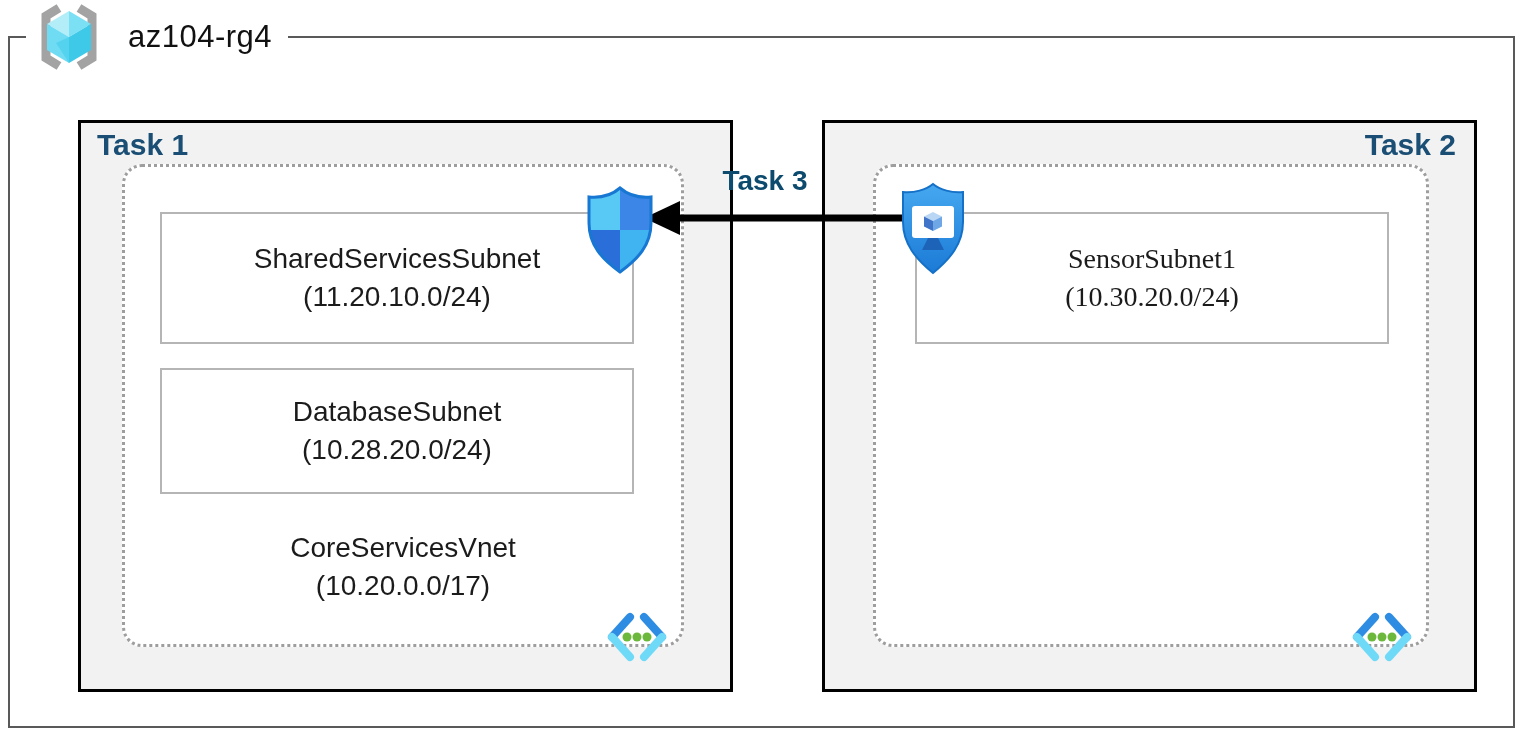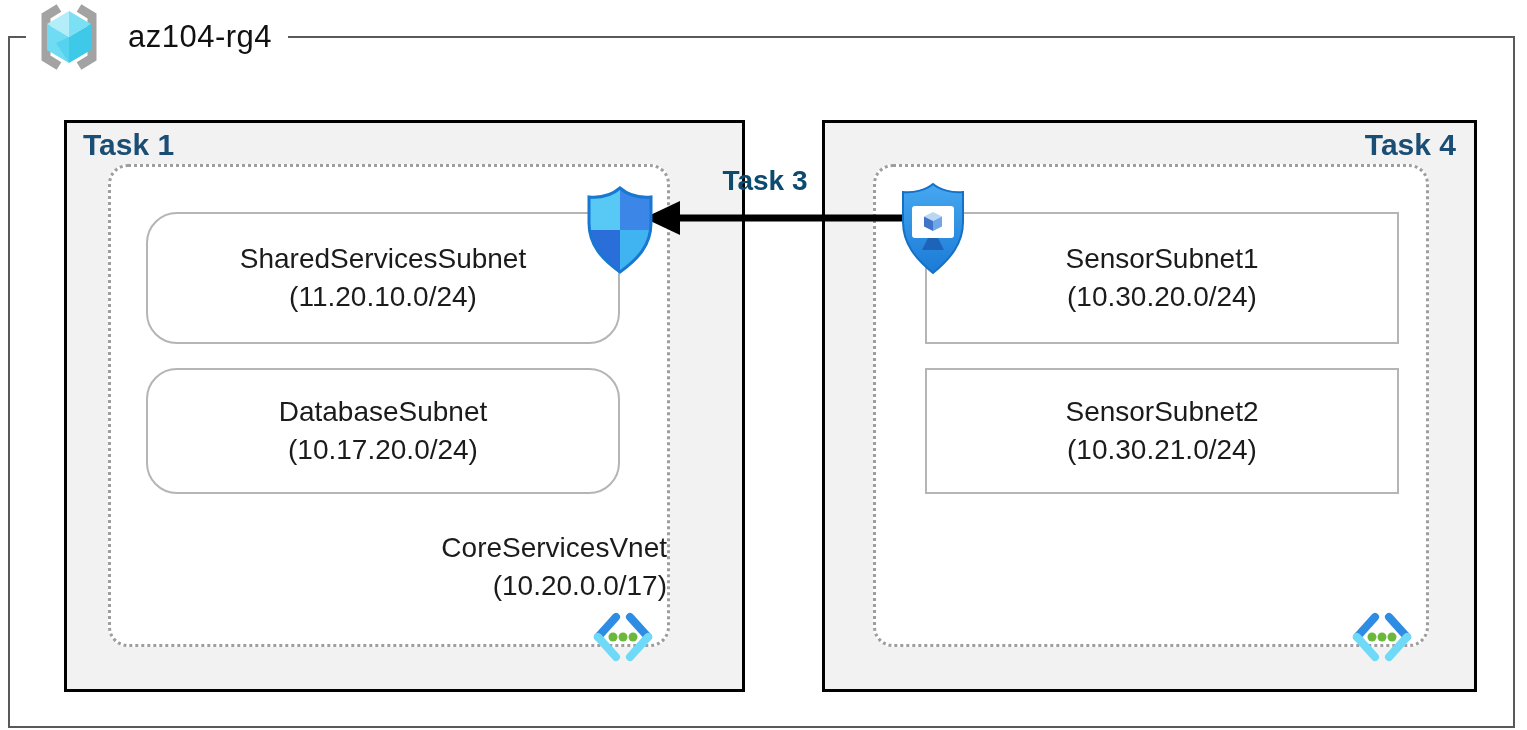--- a/index.html
+++ b/index.html
@@ -6,37 +6,37 @@
   .canvas{
     position:relative;width:1527px;height:730px;background:#ffffff;overflow:hidden;
     font-family:"Liberation Sans", sans-serif;color:#1b1b1b;
   }
   
   .rg-border{position:absolute;left:8px;top:36px;width:1503px;height:688px;border:2px solid #595959;}
   .rg-header{position:absolute;left:26px;top:0;height:74px;display:flex;align-items:center;background:#ffffff;padding:0 16px 0 6px;z-index:3;}
   .rg-title{font-size:31px;color:#111;margin-left:22px;letter-spacing:0.5px;}
   
   .task-box{position:absolute;top:120px;width:649px;height:566px;background:#f2f2f2;border:3px solid #000;z-index:1;}
-  .task1{left:64px;padding-left:26px;}
+  .task1{left:78px;}
   .task2{left:822px;}
   .task-label{position:absolute;top:5px;font-size:30px;font-weight:bold;color:#1a4e74;z-index:2;}
   .task-label.left{left:16px;}
   .task-label.right{right:18px;}
   
   .vnet-boundary{position:absolute;top:41px;border:3px dotted #9e9e9e;border-radius:20px;background:#ffffff;width:556px;height:477px;}
   .task1 .vnet-boundary{left:41px;}
   .task2 .vnet-boundary{left:48px;width:550px;}
   
   .subnet-box{position:absolute;width:470px;border:2px solid #b5b5b5;background:#ffffff;display:flex;flex-direction:column;align-items:center;justify-content:center;text-align:center;}
-  .task1 .subnet-box{left:35px;border-radius:31px;}
-  .task2 .subnet-box{left:49px;}
+  .task1 .subnet-box{left:35px;}
+  .task2 .subnet-box{left:39px;font-family:Liberation Serif, serif;}
   .subnet-a{top:45px;height:128px;}
   .subnet-b{top:201px;height:122px;}
   .subnet-name,.subnet-cidr,.vnet-name,.vnet-cidr{font-size:28px;line-height:38px;color:#1b1b1b;}
-  .vnet-label{position:absolute;left:0;right:0;top:362px;text-align:right;}
+  .vnet-label{position:absolute;left:0;right:0;top:362px;text-align:center;}
   .vnet-icon{position:absolute;right:12px;bottom:-20px;line-height:0;}
   
   .nsg-icon{position:absolute;left:584px;top:185px;z-index:6;line-height:0;}
   .asg-icon{position:absolute;left:897px;top:181px;z-index:6;line-height:0;}
   
   .task3-label{position:absolute;left:695px;top:165px;width:140px;text-align:center;font-size:28px;font-weight:bold;color:#0c4a6e;z-index:6;}
   .arrow-svg{position:absolute;left:640px;top:196px;z-index:5;}
 </style>
 </head>
 <body>
@@ -62,50 +62,46 @@
 
   <div class="task-box task1">
     <div class="task-label left">Task 1</div>
     <div class="vnet-boundary">
       <div class="subnet-box subnet-a">
         <div class="subnet-name">SharedServicesSubnet</div>
         <div class="subnet-cidr">(11.20.10.0/24)</div>
       </div>
       <div class="subnet-box subnet-b">
         <div class="subnet-name">DatabaseSubnet</div>
-        <div class="subnet-cidr">(10.17.20.0/24)</div>
+        <div class="subnet-cidr">(10.28.20.0/24)</div>
       </div>
       <div class="vnet-label">
         <div class="vnet-name">CoreServicesVnet</div>
         <div class="vnet-cidr">(10.20.0.0/17)</div>
       </div>
       <span class="vnet-icon">
         <svg width="64" height="54" viewBox="0 0 64 54">
           <line x1="25" y1="7" x2="7" y2="27" stroke="#2e8ce2" stroke-width="8" stroke-linecap="round"></line>
           <line x1="7" y1="27" x2="25" y2="47" stroke="#6fd9f8" stroke-width="8" stroke-linecap="round"></line>
           <line x1="39" y1="7" x2="57" y2="27" stroke="#2e8ce2" stroke-width="8" stroke-linecap="round"></line>
           <line x1="57" y1="27" x2="39" y2="47" stroke="#6fd9f8" stroke-width="8" stroke-linecap="round"></line>
           <circle cx="22" cy="27" r="4.5" fill="#6cb83d"></circle>
           <circle cx="32" cy="27" r="4.5" fill="#6cb83d"></circle>
           <circle cx="42" cy="27" r="4.5" fill="#6cb83d"></circle>
         </svg>
       </span>
     </div>
   </div>
 
   <div class="task-box task2">
-    <div class="task-label right">Task 4</div>
+    <div class="task-label right">Task 2</div>
     <div class="vnet-boundary">
       <div class="subnet-box subnet-a">
         <div class="subnet-name">SensorSubnet1</div>
         <div class="subnet-cidr">(10.30.20.0/24)</div>
-      </div>
-      <div class="subnet-box subnet-b">
-        <div class="subnet-name">SensorSubnet2</div>
-        <div class="subnet-cidr">(10.30.21.0/24)</div>
       </div>
       <div class="vnet-label">
       </div>
       <span class="vnet-icon">
         <svg width="64" height="54" viewBox="0 0 64 54">
           <line x1="25" y1="7" x2="7" y2="27" stroke="#2e8ce2" stroke-width="8" stroke-linecap="round"></line>
           <line x1="7" y1="27" x2="25" y2="47" stroke="#6fd9f8" stroke-width="8" stroke-linecap="round"></line>
           <line x1="39" y1="7" x2="57" y2="27" stroke="#2e8ce2" stroke-width="8" stroke-linecap="round"></line>
           <line x1="57" y1="27" x2="39" y2="47" stroke="#6fd9f8" stroke-width="8" stroke-linecap="round"></line>
           <circle cx="22" cy="27" r="4.5" fill="#6cb83d"></circle>

